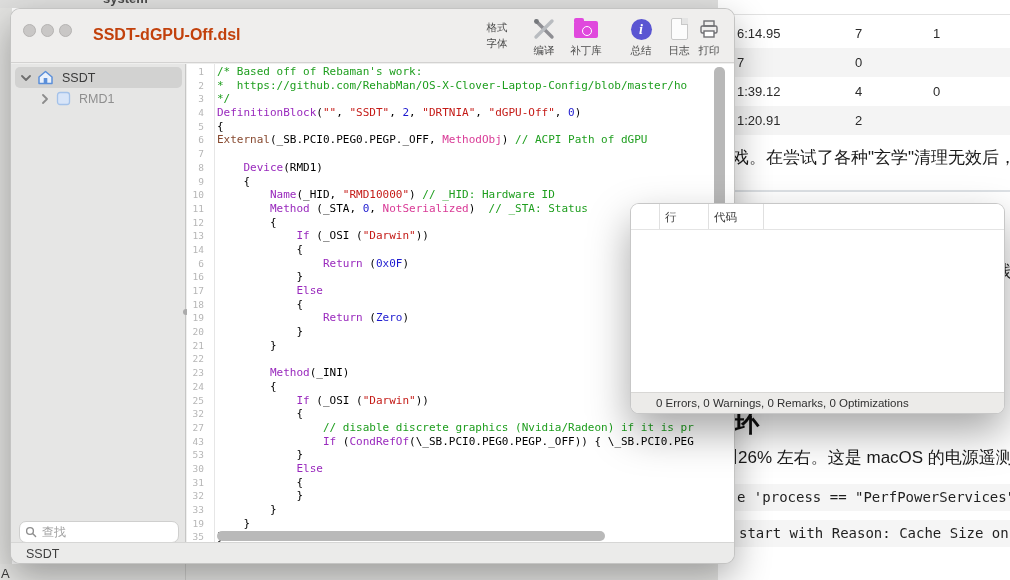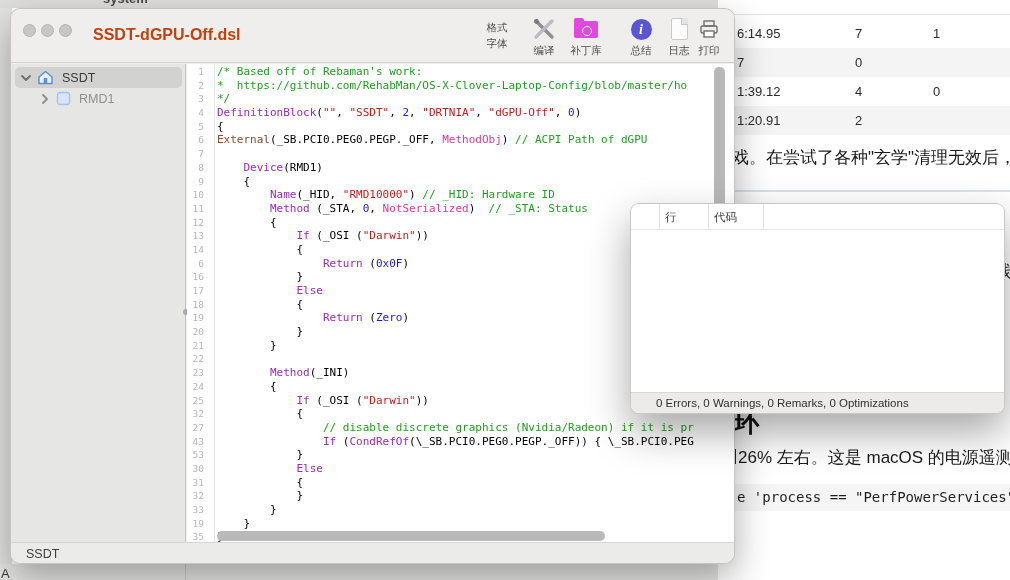--- a/index.html
+++ b/index.html
@@ -121,20 +121,21 @@
           <span></span>
         </div>
       </div>
     <div class="bg-par-top">戏。在尝试了各种"玄学"清理无效后，我</div>
     <div class="bg-divider2"></div>
     <div class="bg-partial-right">线</div>
     <div class="bg-heading">环</div>
     <div class="bg-par-mid-stub"></div>
     <div class="bg-par-mid">26% 左右。这是 macOS 的电源遥测服</div>
     <div class="bg-code1">e 'process == "PerfPowerServices"'</div>
+    <div class="bg-code2">start with Reason: Cache Size on</div>
   </div>
 
   <div class="main-window">
     <div class="titlebar">
       <span class="tl r"></span>
       <span class="tl y"></span>
       <span class="tl g"></span>
       <span class="win-title">SSDT-dGPU-Off.dsl</span>
 
       <div class="fmt-font">
@@ -207,20 +208,29 @@
           <svg width="8" height="10" viewBox="0 0 8 10">
               <polyline points="2,1 6,5 2,9" fill="none" stroke="#8c8c8c" stroke-width="1.8" stroke-linecap="round" stroke-linejoin="round"></polyline>
             </svg>
         </span>
         <span style="margin-right:8px;">
           <svg width="15" height="15" viewBox="0 0 15 15">
             <rect x="1.5" y="1.5" width="12" height="12" rx="2.5" fill="#d8e5f8" stroke="#a4c2e9" stroke-width="1.3"></rect>
           </svg>
         </span>
         <span style="color:#8f8f8f;">RMD1</span>
+      </div>
+      <div class="search-wrap">
+        <input class="search-input" placeholder="查找" style="">
+        <span class="search-glass">
+          <svg width="12" height="12" viewBox="0 0 12 12">
+            <circle cx="5" cy="5" r="3.4" fill="none" stroke="#8e8e8e" stroke-width="1.4"></circle>
+            <line x1="7.6" y1="7.6" x2="10.6" y2="10.6" stroke="#8e8e8e" stroke-width="1.4" stroke-linecap="round"></line>
+          </svg>
+        </span>
       </div>
     </div>
     <div class="divider-dot"></div>
 
     <div class="editor">
       <div class="gutter">
           <div class="gl">1</div>
           <div class="gl">2</div>
           <div class="gl">3</div>
           <div class="gl">4</div>

